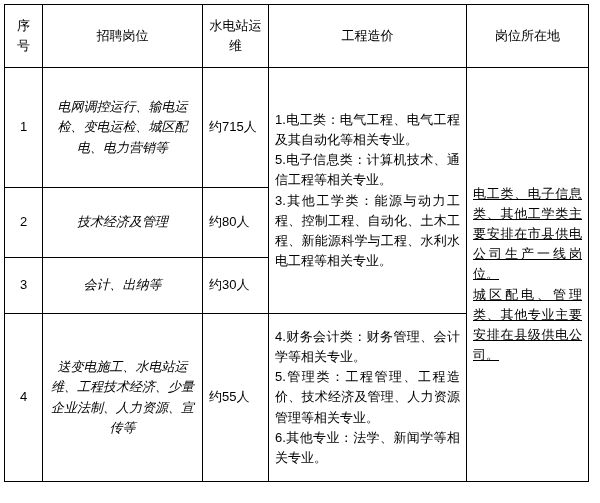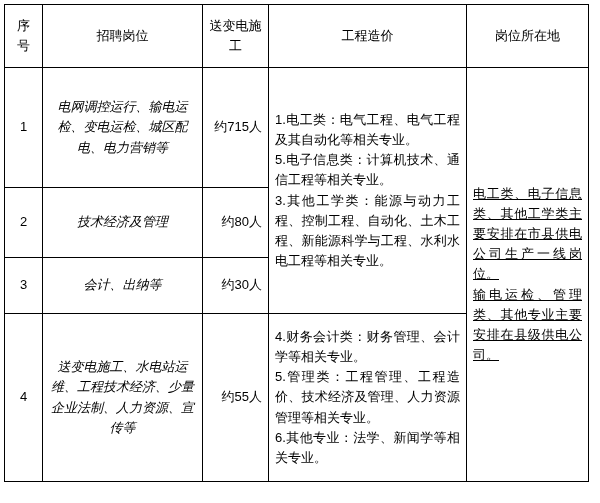--- a/index.html
+++ b/index.html
@@ -59,21 +59,21 @@
     text-align-last: left;
     vertical-align: middle;
     text-decoration: underline;
   }
   .post-cell {
     text-align: center;
     vertical-align: middle;
     font-style: italic;
   }
   .num-cell {
-    text-align: right;
+    text-align: left;
     vertical-align: middle;
   }
   .no-cell {
     text-align: center;
     vertical-align: middle;
   }
   .spacer-p { height: 0; }
 </style>
 </head>
 <body>
@@ -84,39 +84,39 @@
       <col class="col-no">
       <col class="col-post">
       <col class="col-num">
       <col class="col-major">
       <col class="col-place">
     </colgroup>
     <thead>
       <tr>
         <td>序号</td>
         <td>招聘岗位</td>
-        <td>送变电施工</td>
+        <td>水电站运维</td>
         <td>工程造价</td>
         <td>岗位所在地</td>
       </tr>
     </thead>
     <tbody>
       <tr style="height:120px;">
         <td class="no-cell">1</td>
         <td class="post-cell">电网调控运行、输电运检、变电运检、城区配电、电力营销等</td>
         <td class="num-cell">约715人</td>
         <td class="major-cell" rowspan="3">
           <p>1.电工类：电气工程、电气工程及其自动化等相关专业。</p>
           <p>5.电子信息类：计算机技术、通信工程等相关专业。</p>
           <p>3.其他工学类：能源与动力工程、控制工程、自动化、土木工程、新能源科学与工程、水利水电工程等相关专业。</p>
         </td>
         <td class="place-cell" rowspan="4">
           <p>电工类、电子信息类、其他工学类主要安排在市县供电公司生产一线岗位。</p>
           <p class="spacer-p">&nbsp;</p>
-          <p>输电运检、管理类、其他专业主要安排在县级供电公司。</p>
+          <p>城区配电、管理类、其他专业主要安排在县级供电公司。</p>
         </td>
       </tr>
       <tr style="height:70px;">
         <td class="no-cell">2</td>
         <td class="post-cell">技术经济及管理</td>
         <td class="num-cell">约80人</td>
       </tr>
       <tr style="height:56px;">
         <td class="no-cell">3</td>
         <td class="post-cell">会计、出纳等</td>

